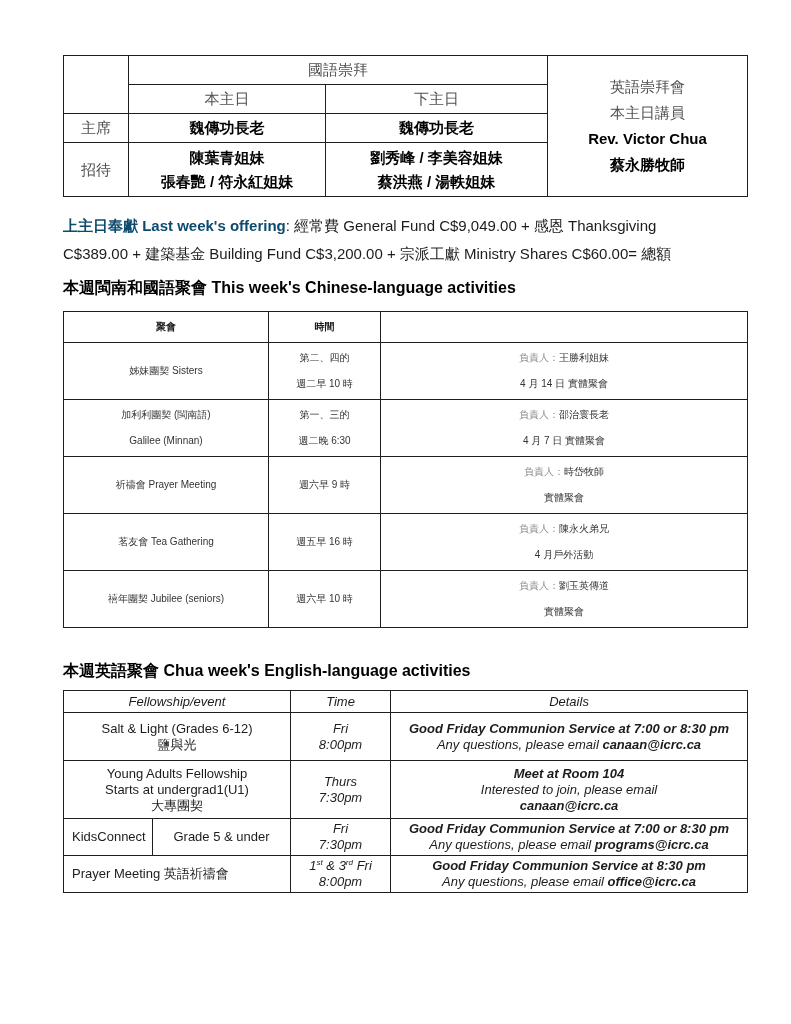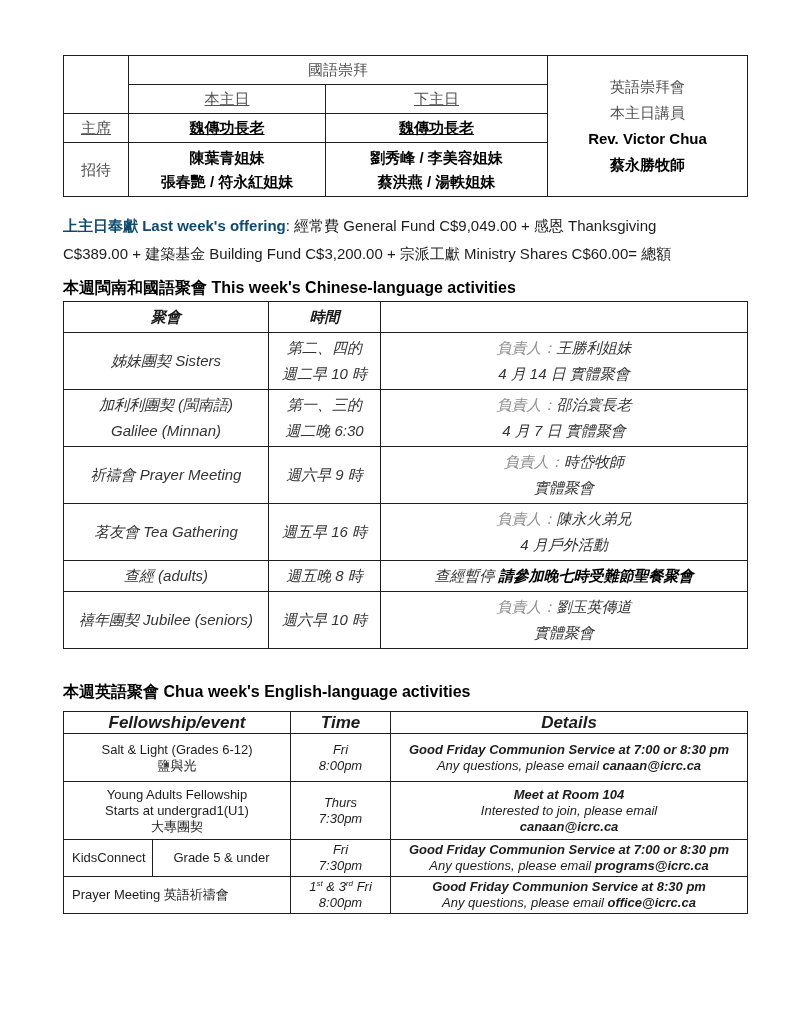--- a/index.html
+++ b/index.html
@@ -10,48 +10,48 @@
   }
   .page { width:791px; height:1024px; padding:55px 44px 0 63px; }
 
   table { border-collapse:collapse; table-layout:fixed; width:684px; }
   td { border:1.5px solid #1f1f1f; vertical-align:middle; text-align:center; padding:2px 8px; overflow:hidden; }
 
   
   .t1 { font-size:15px; }
   .t1 td { line-height:24px; color:#505050; }
   .t1 .r1 td { height:28px; }
-  .t1 .r2 td, .t1 .r3 td { height:27px;text-decoration:underline; }
+  .t1 .r2 td, .t1 .r3 td { height:27px; }
   .t1 .r4 td { height:54px; }
   .t1 .b, .t1 .b div { color:#000; font-weight:700; }
   .t1 .speaker { line-height:26px; }
   .t1 .speaker .bd { color:#000; font-weight:700; }
 
   
   .offer { margin-top:15px; width:684px; font-size:15px; line-height:28px; color:#1c1c1c; }
   .offer .bold { font-weight:700; color:#0c4a6e; }
 
   
   .h2 { font-size:16px; font-weight:700; color:#000; }
   .h2.zh-gap { margin-top:10px; }
   .h2.en-gap { margin-top:33px; }
 
   
-  .t2 { margin-top:2px; font-size:15px;font-style:italic; }
+  .t2 { margin-top:12px; font-size:10px; }
   .t2 td { line-height:26px; color:#333; }
   .t2 .hd { font-weight:700; color:#1a1a1a; height:26px; }
   .t2 tr.tall td { height:54px; }
   .t2 tr.short td { height:27px; }
   .resp { color:#8f8f8f; }
   .bold-note { font-weight:700; color:#000; }
 
   
   .t3 { margin-top:8px; font-size:13px; }
   .t3 td { line-height:16px; color:#1c1c1c; }
-  .t3 .hd { font-weight:700; font-style:italic; font-size:17px; }
+  .t3 .hd { font-weight:400; font-style:italic; font-size:13px; }
   .t3 tr.hrow td { height:22px; }
   .t3 tr.r1 td { height:48px; }
   .t3 tr.r2 td { height:58px; }
   .t3 tr.r3 td { height:36px; }
   .t3 tr.r4 td { height:34px; }
   .t3 tr.r5 td { height:22px; }
   .t3 .left { text-align:left; padding-left:8px; }
   .it { font-style:italic; }
   .bi { font-style:italic; font-weight:700; }
   .bold { font-weight:700; }
@@ -156,25 +156,20 @@
       </td>
     </tr>
     <tr class="tall">
       <td>茗友會 Tea Gathering</td>
       <td>週五早 16 時</td>
       <td>
         <div><span class="resp">負責人：</span><span>陳永火弟兄</span></div>
         <div>4 月戶外活動</div>
       </td>
     </tr>
-    <tr class="short">
-      <td>查經 (adults)</td>
-      <td>週五晚 8 時</td>
-      <td><span>查經暫停 </span><span class="bold-note">請參加晚七時受難節聖餐聚會</span></td>
-    </tr>
     <tr class="tall">
       <td>禧年團契 Jubilee (seniors)</td>
       <td>週六早 10 時</td>
       <td>
         <div><span class="resp">負責人：</span><span>劉玉英傳道</span></div>
         <div>實體聚會</div>
       </td>
     </tr>
   </tbody>
     </table>

